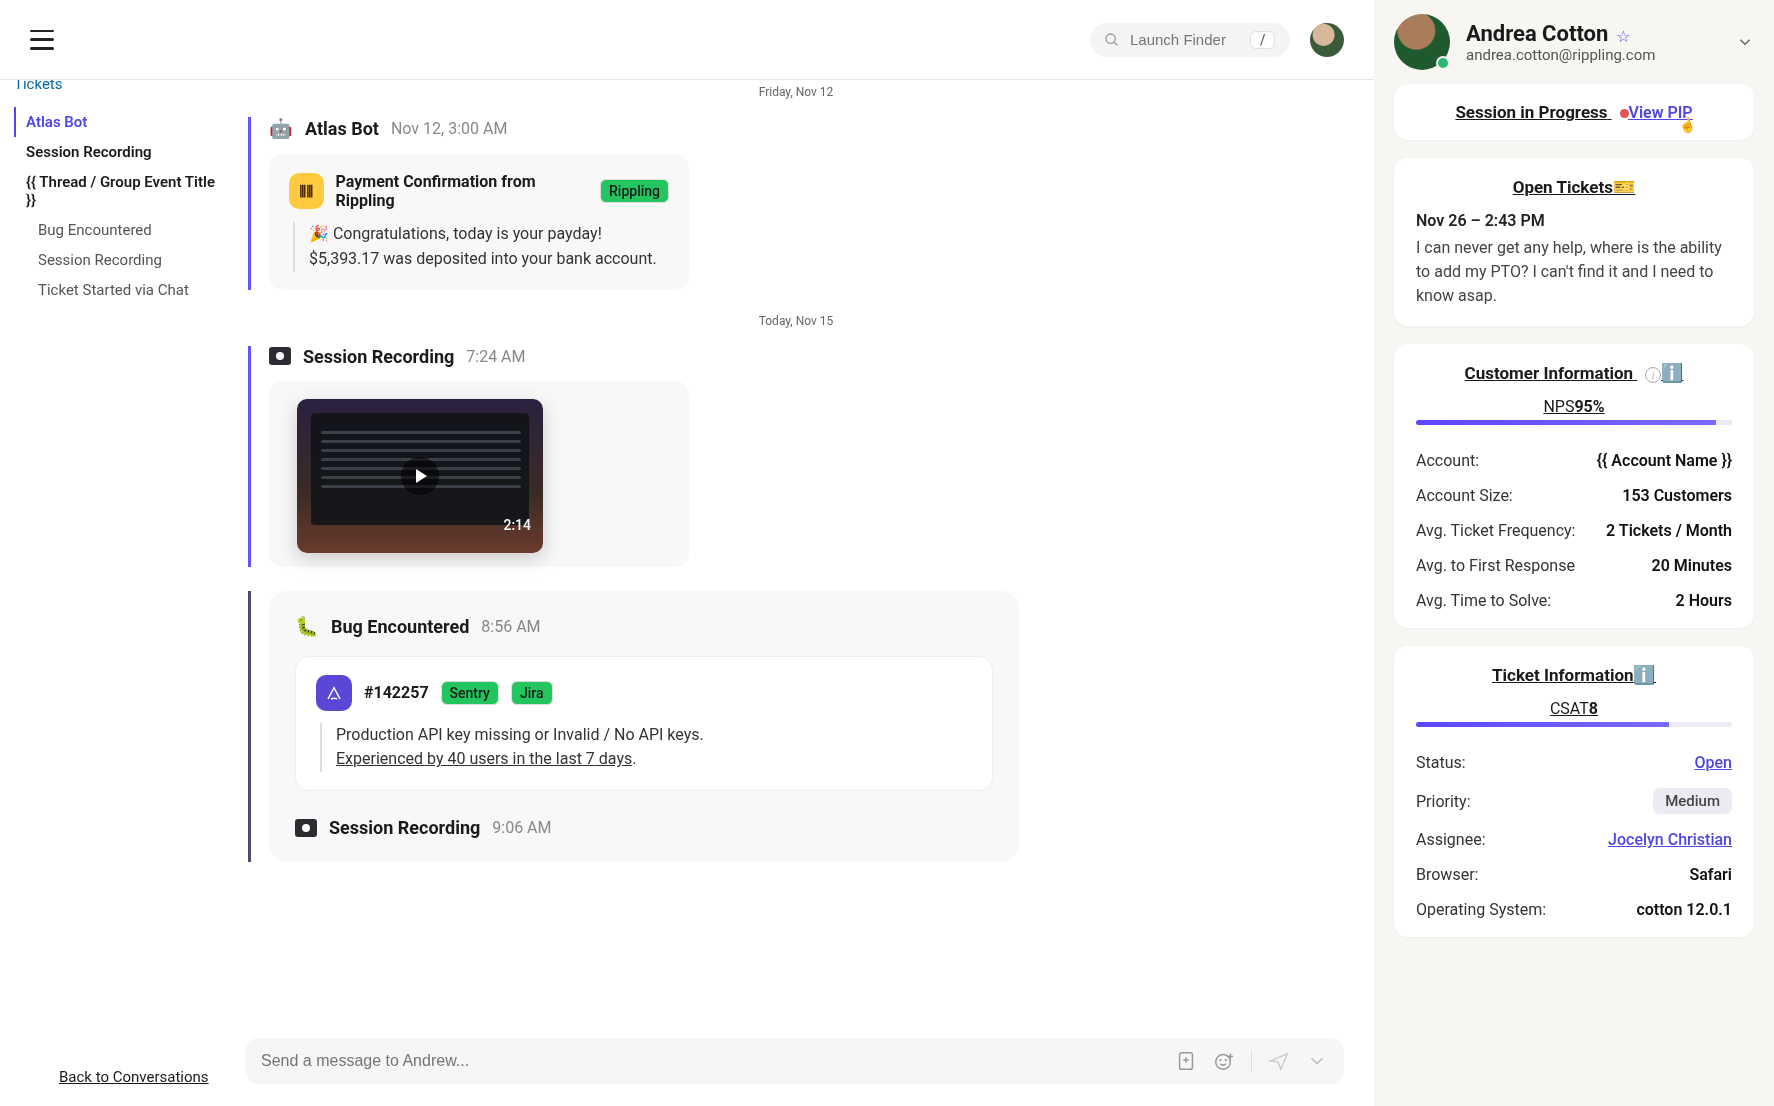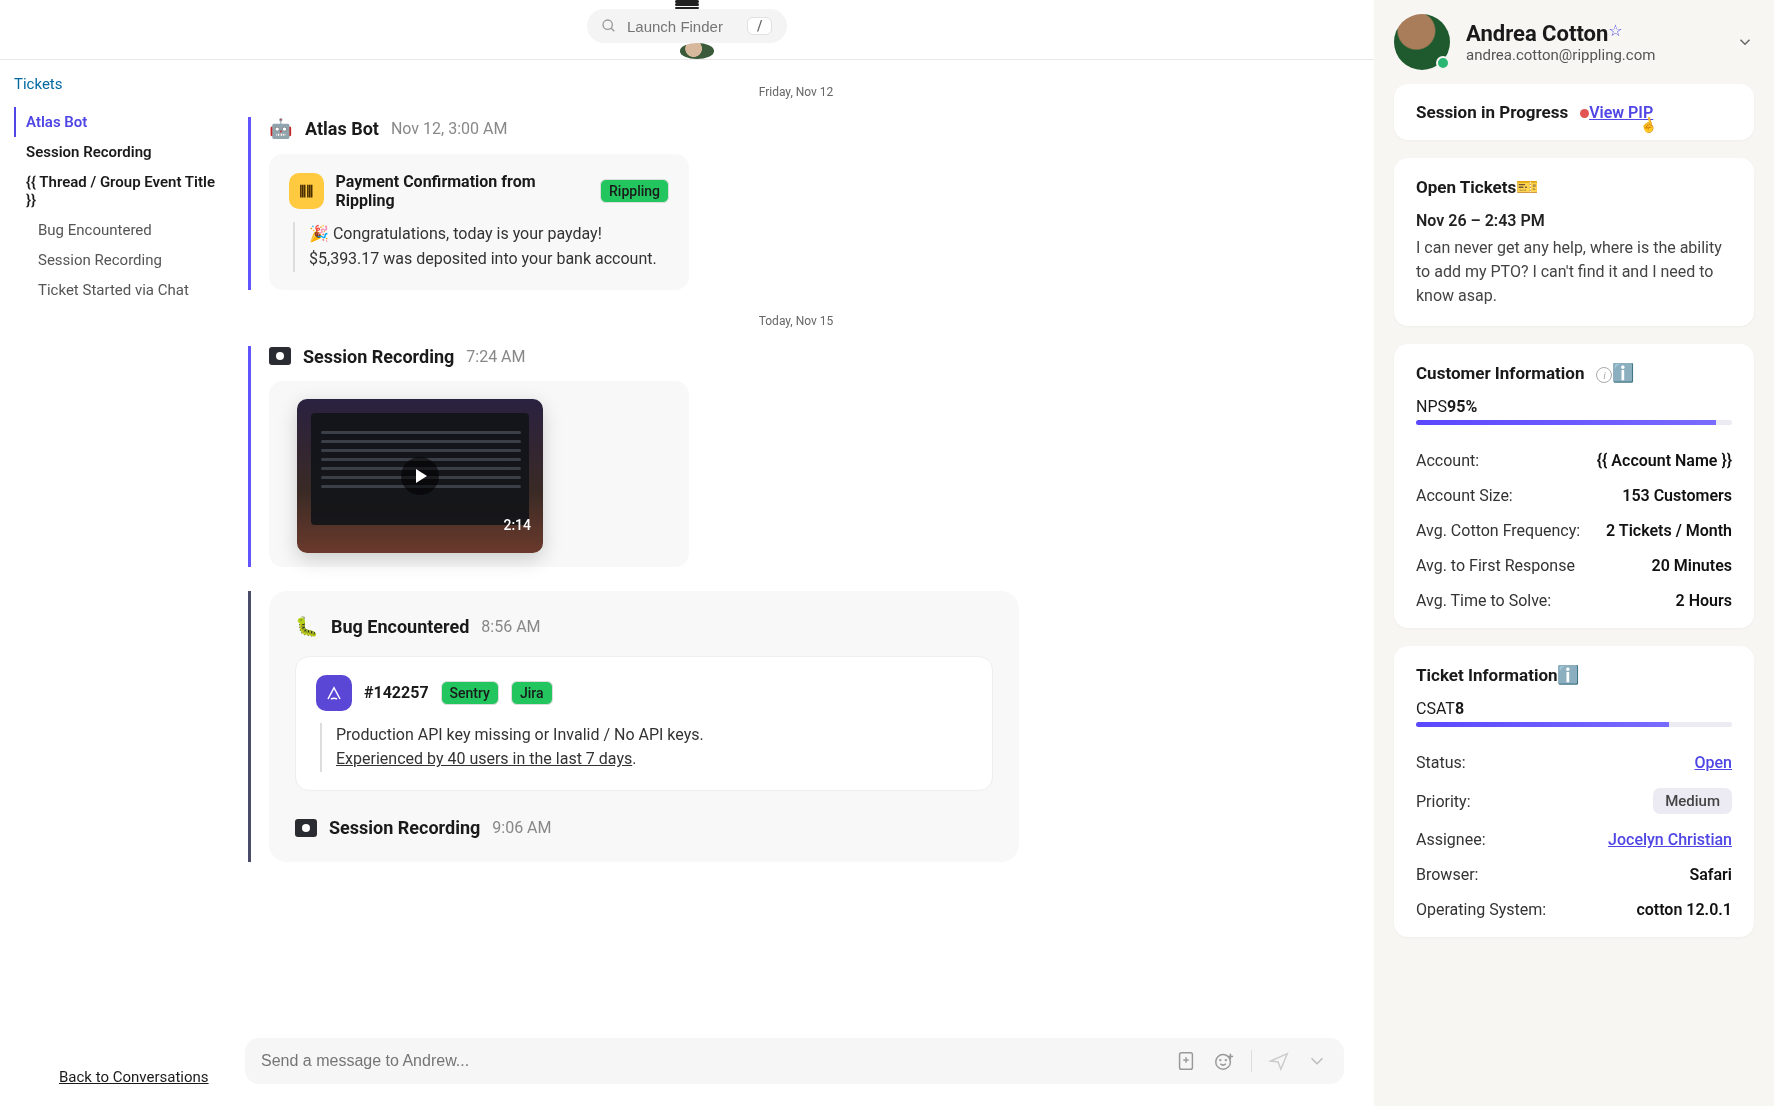--- a/index.html
+++ b/index.html
@@ -1,21 +1,21 @@
 <!DOCTYPE html>
 <html><head>
 <meta charset="utf-8">
 <style>
 * { box-sizing: border-box; margin: 0; padding: 0; }
 body { font-family: -apple-system, BlinkMacSystemFont, "Segoe UI", Roboto, sans-serif; background: #fff; color: #1a1a1a; font-size: 16px; overflow: hidden; }
 
 .app { display: grid; grid-template-columns: 245px 1fr 400px; height: 100vh; }
 
 
-.topbar { position: fixed; top: 0; left: 0; right: 400px; height: 60px; display: flex; align-items: center; padding: 0 24px; border-bottom: 1px solid #e8e8e8; background:#fff; z-index:5;flex-direction:column; }
+.topbar { position: fixed; top: 0; left: 0; right: 400px; height: 80px; display: flex; align-items: center; padding: 0 30px; border-bottom: 1px solid #e8e8e8; background:#fff; z-index:5; }
 .hamburger { width: 24px; height: 20px; cursor: pointer; display:flex; flex-direction:column; justify-content:space-between; }
 .hamburger span { display:block; height:2.5px; background:#222; border-radius:2px; }
 .topbar-spacer { flex: 1; }
 .launch-finder { display:flex; align-items:center; gap:10px; background:#f4f4f5; border-radius: 999px; padding: 8px 14px; width: 200px; color:#999; }
 .launch-finder input { border:none; background:transparent; outline:none; font-size:15px; color:#999; width:110px; }
 .kbd { background:#fff; border:1px solid #e0e0e5; border-radius:6px; padding:0 9px; font-size:14px; color:#666; font-weight:500; }
 .topbar .avatar { width:34px; height:34px; border-radius:50%; background: radial-gradient(circle at 40% 35%, #d7b89c 0 35%, #3a5a3a 38% 100%); margin-left:20px; }
 
 
 .sidebar { padding-top: 75px; padding-left: 14px; padding-right: 10px; padding-bottom: 20px; display:flex; flex-direction:column; }
@@ -68,28 +68,28 @@
 .composer input { flex:1; border:none; background:transparent; font-size:16px; color:#888; outline:none; }
 .composer .actions { display:flex; align-items:center; gap:16px; color:#999; }
 .composer .vr { width:1px; height:22px; background:#ddd; }
 .composer svg { width:22px; height:22px; stroke:#999; fill:none; stroke-width:1.6; }
 
 
 .profile { background:#f7f6f3; padding: 14px 20px 24px; overflow-y:auto; height:100vh; }
 .profile-head { display:flex; align-items:center; gap:16px; margin-bottom: 14px; }
 .profile-avatar { position:relative; width:56px; height:56px; border-radius:50%; background: radial-gradient(circle at 40% 30%, #a97c5a 0 35%, #1f5a2e 38% 100%); }
 .presence { position:absolute; bottom:0; right:0; width:14px; height:14px; background:#2bb673; border:2px solid #f7f6f3; border-radius:50%; }
-.profile-name-row { display:flex; align-items:flex-start; gap:0; }
+.profile-name-row { display:flex; align-items:flex-end; gap:8px; }
 .profile-name { font-size:22px; font-weight:700; }
 .star-icon { color:#4f46e5; }
 .profile-email { color:#555; font-size:15px; }
 .chev { margin-left:auto; color:#666; }
 
 .panel { background:#fff; border-radius:14px; padding: 18px 22px; margin-bottom: 18px; box-shadow: 0 1px 3px rgba(0,0,0,0.04); }
-.panel-row { display:flex; align-items:center; justify-content:flex-start; }
+.panel-row { display:flex; align-items:center; justify-content:center;text-decoration:underline; }
 .panel-title { font-weight:700; font-size:17px; }
 .red-dot { width:9px; height:9px; border-radius:50%; background:#e25555; display:inline-block; margin-left:8px; vertical-align:middle; }
 .link { color:#4f46e5; font-weight:600; text-decoration: underline; font-size:16px; }
 .link.small { font-weight:500; }
 .cursor-hand { position:relative; }
 .cursor-hand::after { content:"☝"; position:absolute; top:14px; right:-4px; font-size:14px; color:#333; transform: rotate(-15deg);}
 
 .ticket-meta { color:#222; font-weight:600; margin: 14px 0 6px; font-size:16px; }
 .ticket-body { color:#444; font-size:16px; line-height:1.5; }
 
@@ -306,21 +306,21 @@
       <div style="height:10px;"></div>
       <div class="kv">
           <span>Account:</span>
           <span class="v">{{ Account Name }}</span>
         </div>
       <div class="kv">
           <span>Account Size:</span>
           <span class="v">153 Customers</span>
         </div>
       <div class="kv">
-          <span>Avg. Cotton Frequency:</span>
+          <span>Avg. Ticket Frequency:</span>
           <span class="v">2 Tickets / Month</span>
         </div>
       <div class="kv">
           <span>Avg. to First Response</span>
           <span class="v">20 Minutes</span>
         </div>
       <div class="kv" style="margin-bottom:0;">
           <span>Avg. Time to Solve:</span>
           <span class="v">2 Hours</span>
         </div>

